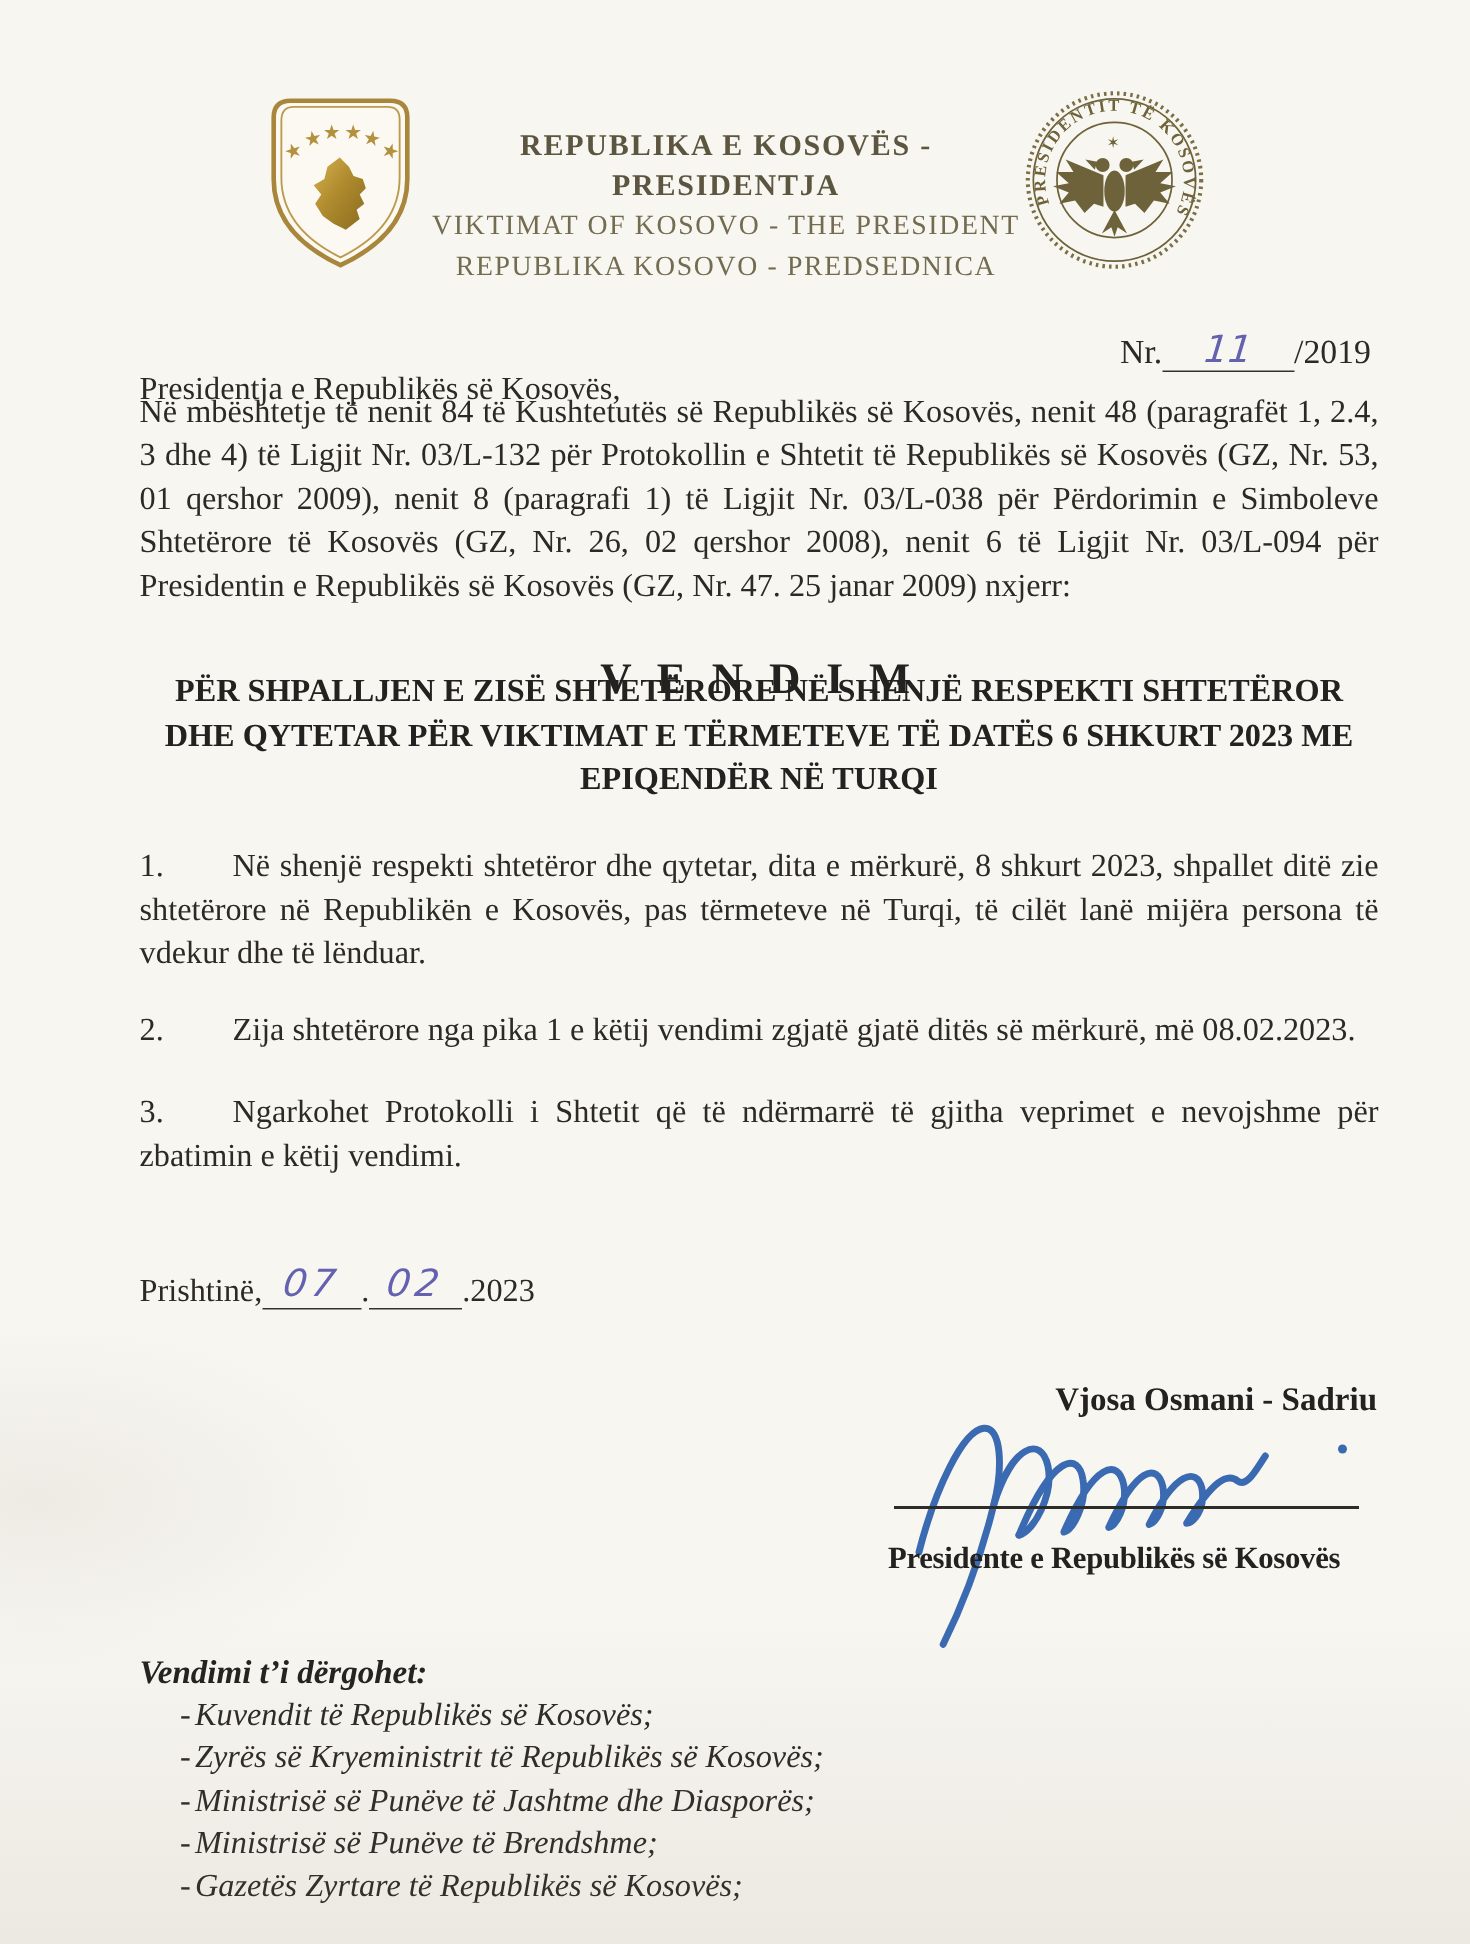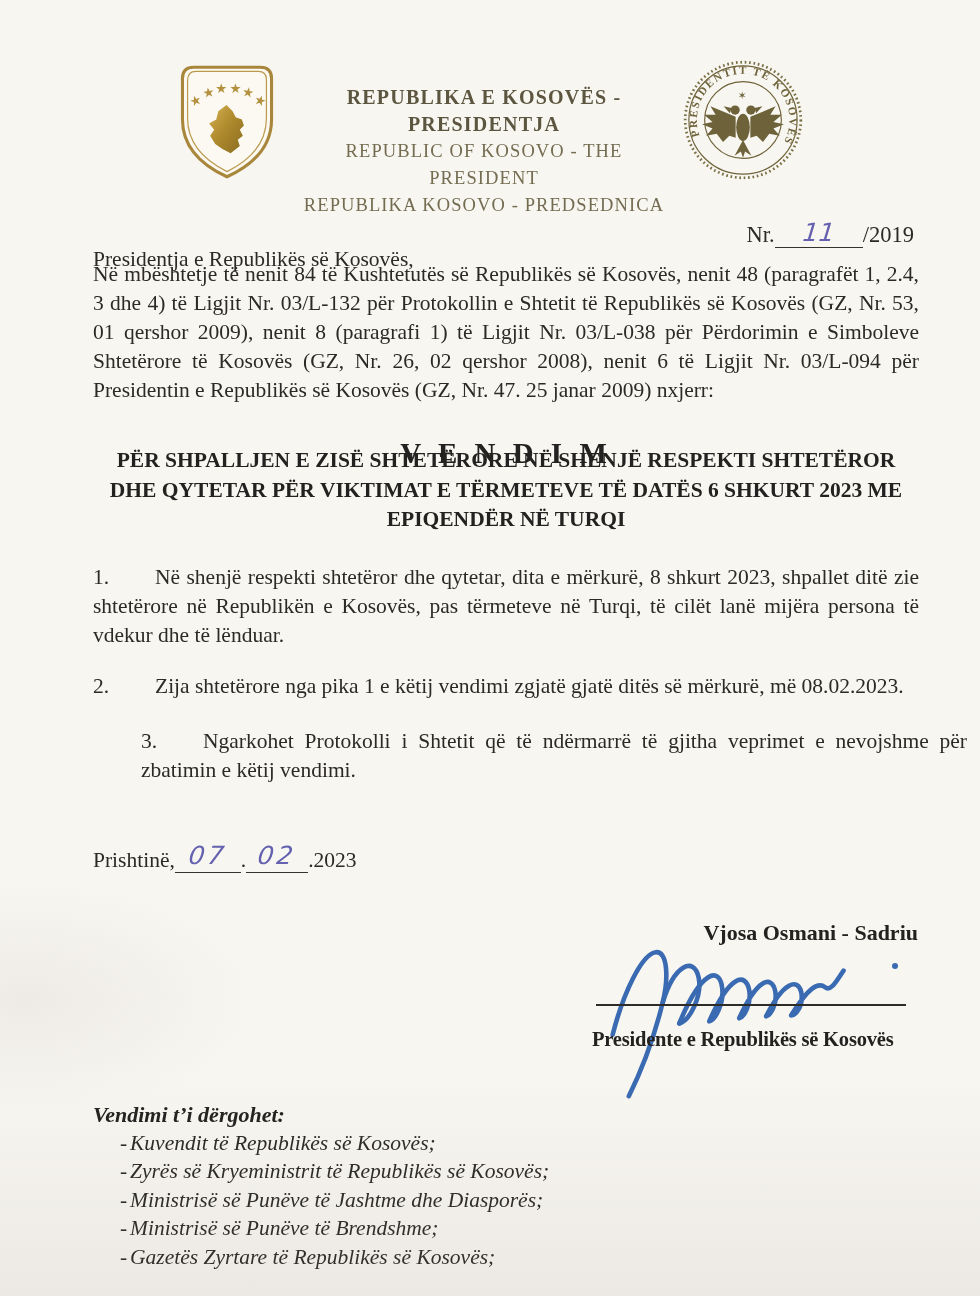--- a/index.html
+++ b/index.html
@@ -32,21 +32,21 @@
   
   .blk{position:absolute;left:93px;width:826px;font-size:21.5px;line-height:29px;}
   .opening{top:245px;}
   .preamble{top:260px;text-align:justify;}
   .vendim{top:439px;text-align:center;font-weight:bold;font-size:29px;letter-spacing:5px;color:#242220;}
   .dtitle{top:446px;text-align:center;font-weight:bold;color:#242220;line-height:29.5px;}
   .item{text-align:justify;font-family:Liberation Serif, serif;}
   .item .num{display:inline-block;width:62px;}
   .item1{top:541px;}
   .item2{top:650px;}
-  .item3{top:705px;margin-left:48px;}
+  .item3{top:705px;}
   .item4{top:789px;}
 
   
   .dateline{top:846px;white-space:nowrap;}
   .date-slot{display:inline-block;border-bottom:1.8px solid #34322c;text-align:center;line-height:1;}
   .slot-day{width:66px;}
   .slot-month{width:62px;}
   .date-slot .hand{display:inline-block;font-size:25px;transform:translateY(-3px) skewX(-8deg);letter-spacing:3px;}
 
   
@@ -82,21 +82,21 @@
     <text x="34" y="36" font-size="13" fill="#b4913f" transform="rotate(-10 40 33)">★</text>
     <text x="46" y="32" font-size="13" fill="#b4913f">★</text>
     <text x="60" y="32" font-size="13" fill="#b4913f">★</text>
     <text x="72" y="36" font-size="13" fill="#b4913f" transform="rotate(10 78 33)">★</text>
     <text x="84" y="44" font-size="13" fill="#b4913f" transform="rotate(18 90 40)">★</text>
     <path d="M57 44 L63 50 L66 56 L72 58 L74 64 L70 68 L73 74 L68 78 L70 84 L61 91 L53 87 L46 82 L41 74 L45 68 L40 62 L47 58 L49 50 Z" fill="url(#goldgrad)"></path>
   </svg>
 
   <div class="header-text">
     <div class="ht1">REPUBLIKA E KOSOVËS - PRESIDENTJA</div>
-    <div class="ht2">REPUBLIC OF KOSOVO - THE PRESIDENT</div>
+    <div class="ht2">VIKTIMAT OF KOSOVO - THE PRESIDENT</div>
     <div class="ht3">REPUBLIKA KOSOVO - PREDSEDNICA</div>
   </div>
 
   <svg class="seal" viewBox="0 0 118 118">
     <defs>
       <path id="sealTextPath" d="M17.7 74 A44 44 0 1 1 30.7 92.7"></path>
     </defs>
     <circle cx="59" cy="59" r="55" fill="none" stroke="#7a6f45" stroke-width="2.6" stroke-dasharray="1.6 2.6"></circle>
     <circle cx="59" cy="59" r="51.5" fill="none" stroke="#6d6239" stroke-width="1.1"></circle>
     <circle cx="59" cy="59" r="36.5" fill="none" stroke="#6d6239" stroke-width="1.1"></circle>

